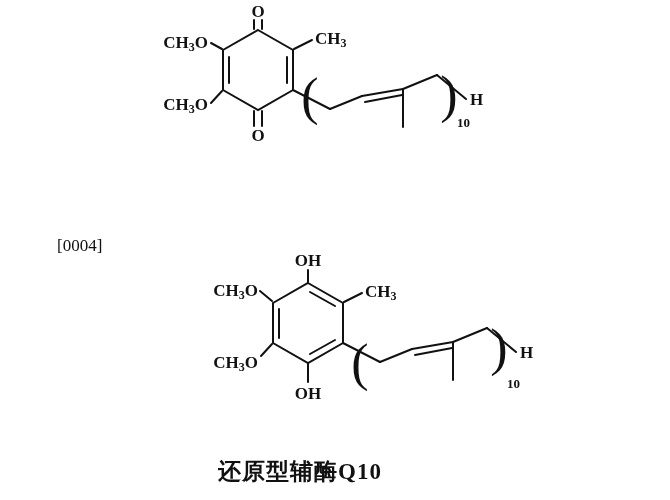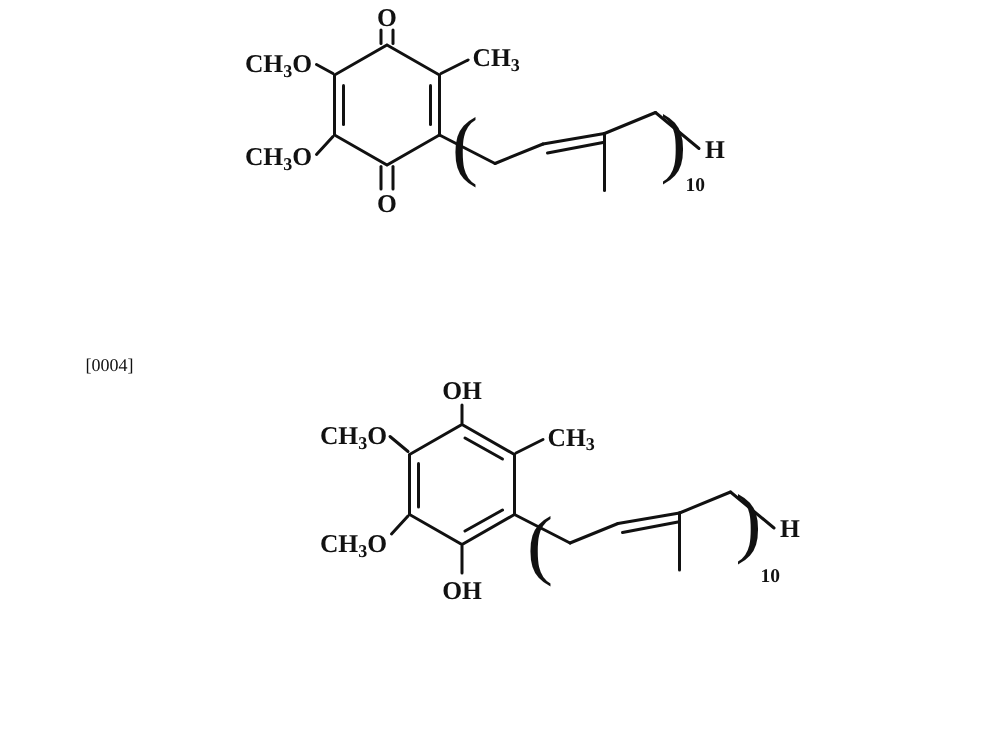--- a/index.html
+++ b/index.html
@@ -23,21 +23,21 @@
   .paren{font-size:52px;font-weight:normal;}
   .caption{
     position:absolute;left:0;width:600px;
     text-align:center;
     font-size:23px;font-weight:bold;
     letter-spacing:1px;
     color:#111;
   }
   .para-marker{
     position:absolute;left:57px;top:236px;
-    font-size:12px;color:#111;
+    font-size:17px;color:#111;
   }
 </style>
 </head>
 <body>
 
 <div class="page">
 
   <svg class="struct-svg" style="top:0" width="670" height="172" viewBox="0 0 670 172">
 
     <g stroke="#111" stroke-width="2" fill="none" stroke-linecap="round">
@@ -109,14 +109,15 @@
     <text class="lbl" x="258" y="66" text-anchor="end"><tspan>CH</tspan><tspan class="sub" dy="3">3</tspan><tspan dy="-3">O</tspan></text>
     <text class="lbl" x="258" y="138" text-anchor="end"><tspan>CH</tspan><tspan class="sub" dy="3">3</tspan><tspan dy="-3">O</tspan></text>
     <text class="lbl" x="365" y="67"><tspan>CH</tspan><tspan class="sub" dy="3">3</tspan></text>
 
     <text class="paren" x="360" y="150" text-anchor="middle">(</text>
     <text class="paren" x="499" y="135" text-anchor="middle">)</text>
     <text class="sublbl" x="507" y="158">10</text>
     <text class="lbl" x="520" y="128">H</text>
   </svg>
 
+  <div class="caption" style="top:456px">还原型辅酶Q10</div>
 
 </div>
 
 </body></html>

